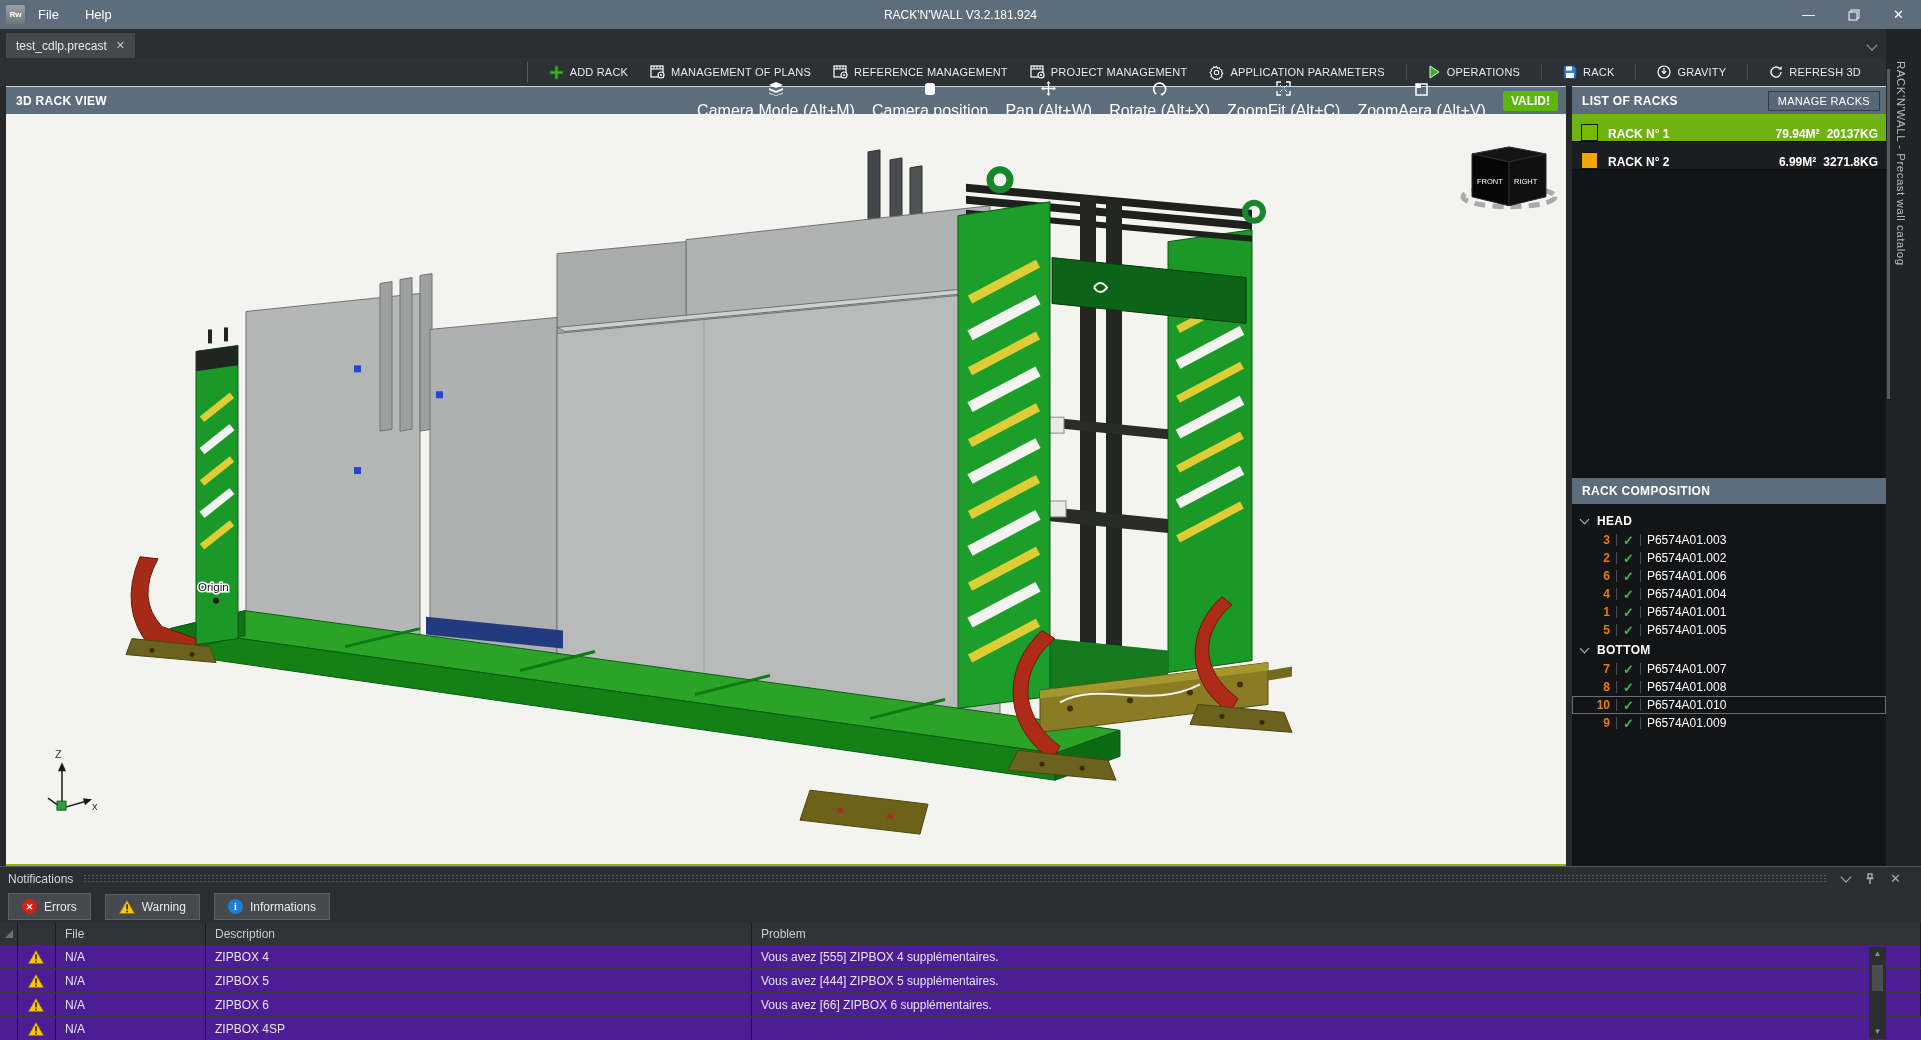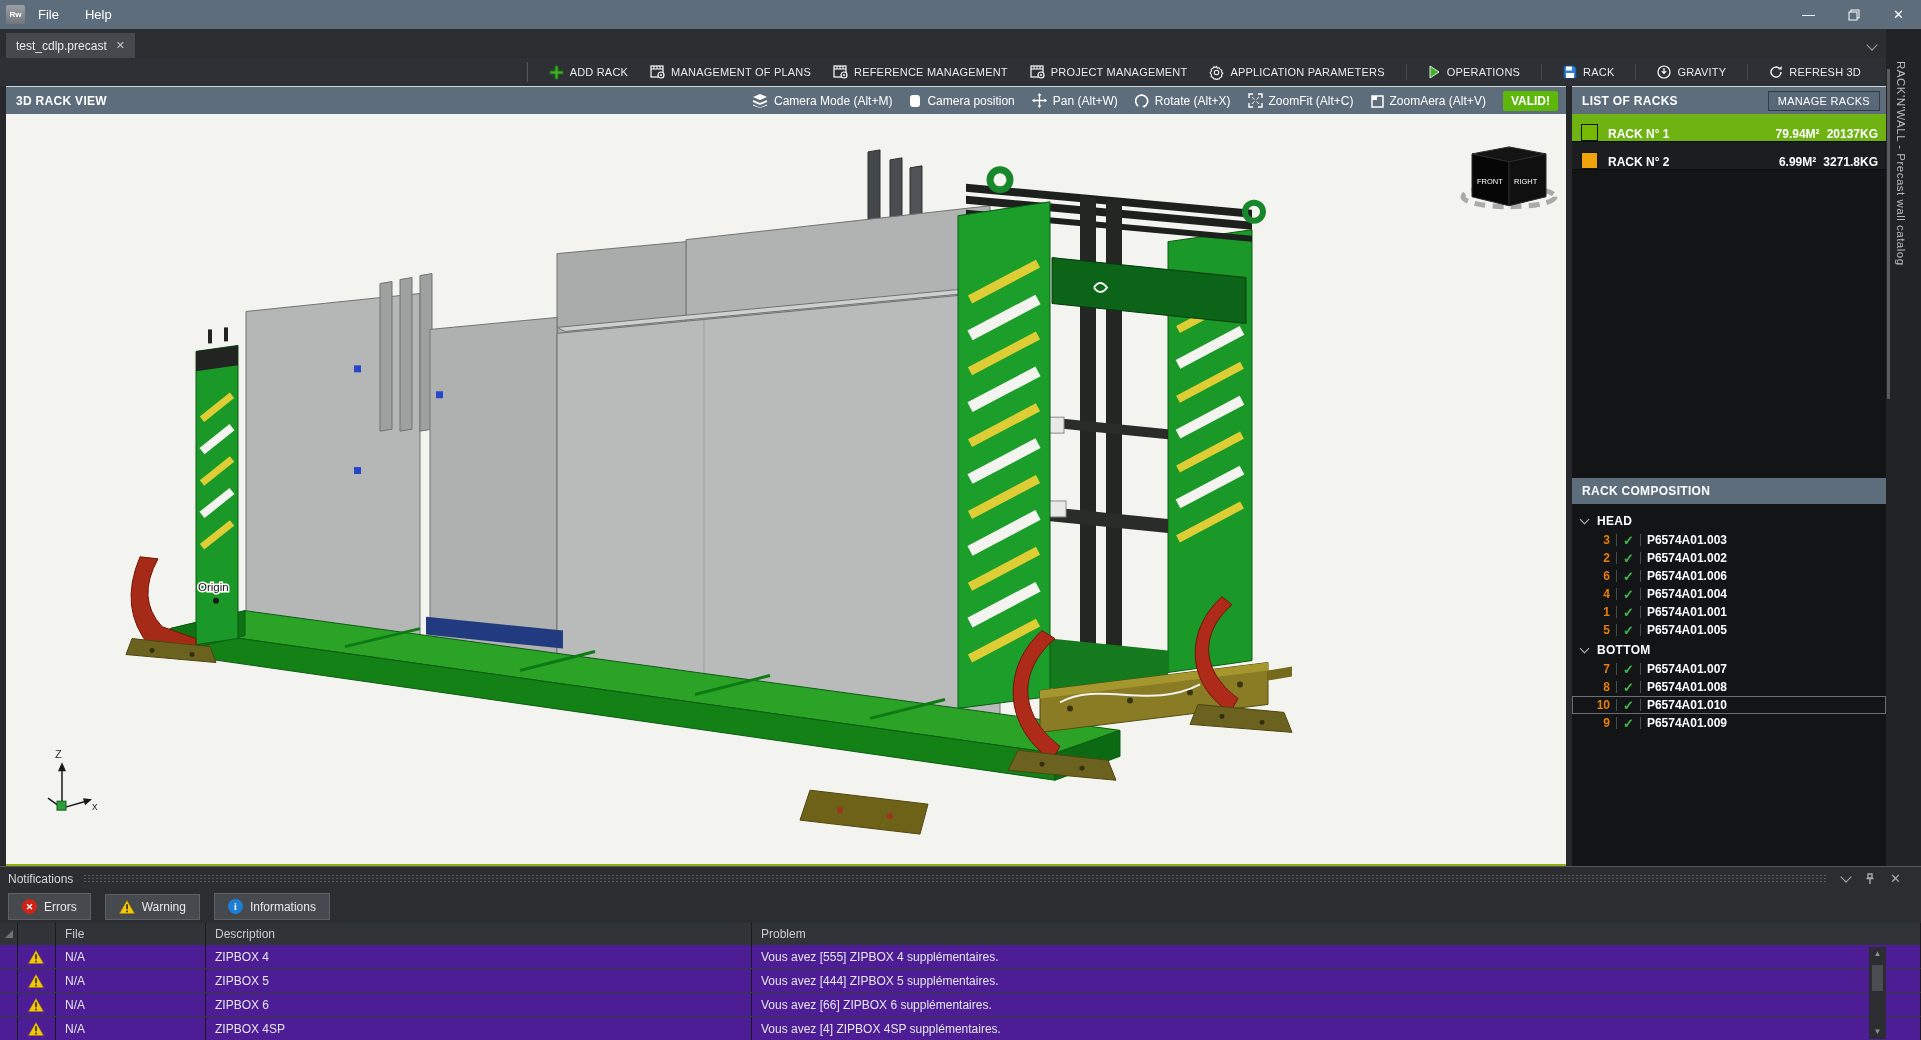--- a/index.html
+++ b/index.html
@@ -23,21 +23,21 @@
   
   .toolbar{position:absolute;left:0;top:58px;width:1886px;height:28px;background:#2d3034;display:flex;align-items:center;justify-content:flex-end;padding-right:14px;box-sizing:border-box;}
   .tb-sep{width:1px;height:20px;background:#55585c;margin:0 10px;}
   .tb-sep.thin{height:16px;background:#46494d;}
   .tb-btn{display:flex;align-items:center;gap:6px;padding:0 11px;height:28px;color:#e8eaec;font-size:11px;letter-spacing:.2px;white-space:nowrap;}
 
   
   .vheader{position:absolute;left:6px;top:86px;width:1560px;height:28px;background:#5d6d7b;border-top:1px solid #cfd3d6;display:flex;align-items:center;box-sizing:border-box;}
   .vheader .vtitle{font-weight:bold;font-size:12px;color:#fff;margin-left:10px;letter-spacing:.3px;}
   .vcontrols{margin-left:auto;display:flex;align-items:center;gap:9px;margin-right:8px;}
-  .vctl{display:flex;align-items:center;gap:6px;color:#fff;font-size:12px;white-space:nowrap;padding:0 4px;}
+  .vctl{display:flex;align-items:center;gap:6px;color:#fff;font-size:16px;white-space:nowrap;padding:0 4px;flex-direction:column;}
   .valid-btn{background:#5db60a;color:#fff;font-weight:bold;font-size:12px;padding:3px 8px;border-radius:2px;margin-left:4px;}
 
   
   .viewport{position:absolute;left:6px;top:114px;width:1560px;height:750px;background:#f3f3f0;border-bottom:2px solid #8fb012;box-sizing:content-box;}
 
   
   .rpanel{position:absolute;left:1572px;top:86px;width:314px;height:780px;background:#131416;}
   .rp-header{height:28px;background:#5d6d7b;border-top:1px solid #cfd3d6;display:flex;align-items:center;box-sizing:border-box;}
   .rp-header .rp-title{font-weight:bold;font-size:12px;color:#fff;margin-left:10px;letter-spacing:.3px;}
   .manage-btn{margin-left:auto;margin-right:6px;border:1px solid #2f3d49;background:#596877;color:#fff;font-size:11px;padding:3px 9px;letter-spacing:.3px;}
@@ -52,21 +52,21 @@
   .comp-header{position:absolute;left:0;top:392px;width:314px;height:26px;background:#5d6d7b;display:flex;align-items:center;}
   .comp-header .rp-title{font-weight:bold;font-size:12px;color:#fff;margin-left:10px;letter-spacing:.3px;}
   .tree{position:absolute;left:0;top:424px;width:314px;}
   .tree-row{display:flex;align-items:center;height:18px;}
   .tree-row.group{height:21px;font-weight:bold;color:#fff;}
   .chev{width:6px;height:6px;border-right:1.6px solid #b8bcc0;border-bottom:1.6px solid #b8bcc0;transform:rotate(45deg);margin:0 9px 2px 9px;flex:none;}
   .g-label{font-size:12px;letter-spacing:.3px;}
   .t-num{width:38px;text-align:right;color:#e87d0c;font-weight:bold;font-size:12px;flex:none;}
   .t-sep{width:1px;height:12px;background:#4a4d50;margin:0 6px;flex:none;}
   .t-check{color:#3fb84e;font-weight:bold;font-size:13px;line-height:1;}
-  .t-name{color:#fff;font-weight:bold;font-size:12px;}
+  .t-name{color:#fff;font-weight:normal;font-size:12px;}
   .tree-row.sel{outline:1px solid #6a6e72;outline-offset:-1px;}
 
   
   .sidestrip{position:absolute;left:1886px;top:29px;width:35px;height:837px;background:#212326;}
   .sidestrip .vtext{position:absolute;left:9px;top:32px;writing-mode:vertical-rl;font-size:11.5px;color:#b8bcc2;letter-spacing:.5px;white-space:nowrap;}
   .sidestrip .vsb{position:absolute;left:1px;top:40px;width:3px;height:330px;background:#585c60;}
 
   
   .notif{position:absolute;left:0;top:866px;width:1921px;height:174px;background:#2b2d30;border-top:1px solid #53575b;box-sizing:border-box;}
   .notif-title{height:23px;display:flex;align-items:center;padding:0 8px;}
@@ -92,20 +92,21 @@
 </style>
 </head>
 <body>
 
 <div class="app">
 
   <div class="titlebar">
     <div class="appicon">Rw</div>
     <div class="menu-item">File</div>
     <div class="menu-item">Help</div>
+    <div class="win-title">RACK'N'WALL V3.2.181.924</div>
     <div class="winbtns">
       <div class="winbtn">—</div>
       <div class="winbtn">
         <svg class="ic" width="12" height="12">
             <rect x="3" y="1" width="8" height="8" fill="none" stroke="#fff"></rect>
             <rect x="1" y="3" width="8" height="8" fill="#5d6d7b" stroke="#fff"></rect>
           </svg>
       </div>
       <div class="winbtn">✕</div>
     </div>
@@ -599,21 +600,20 @@
         <div class="tcell"></div>
         <div class="tcell icon-c">
             <svg class="ic" width="16" height="14" viewBox="0 0 16 14">
               <path d="M8 .5L15.5 13.5H.5z" fill="#f6c80c" stroke="#9a7a00" stroke-width=".6"></path>
               <rect x="7.3" y="4.3" width="1.5" height="5" fill="#1a1a1a"></rect>
               <rect x="7.3" y="10.6" width="1.5" height="1.7" fill="#1a1a1a"></rect>
             </svg>
           </div>
         <div class="tcell">N/A</div>
         <div class="tcell">ZIPBOX 4SP</div>
-        <div class="tcell">Vous avez [4] ZIPBOX 4SP supplémentaires.</div>
       </div>
     </div>
     <div class="vscroll">
       <div class="arr" style="top:0">▲</div>
       <div class="thumb"></div>
       <div class="arr" style="bottom:0">▼</div>
     </div>
   </div>
 
 </div>

